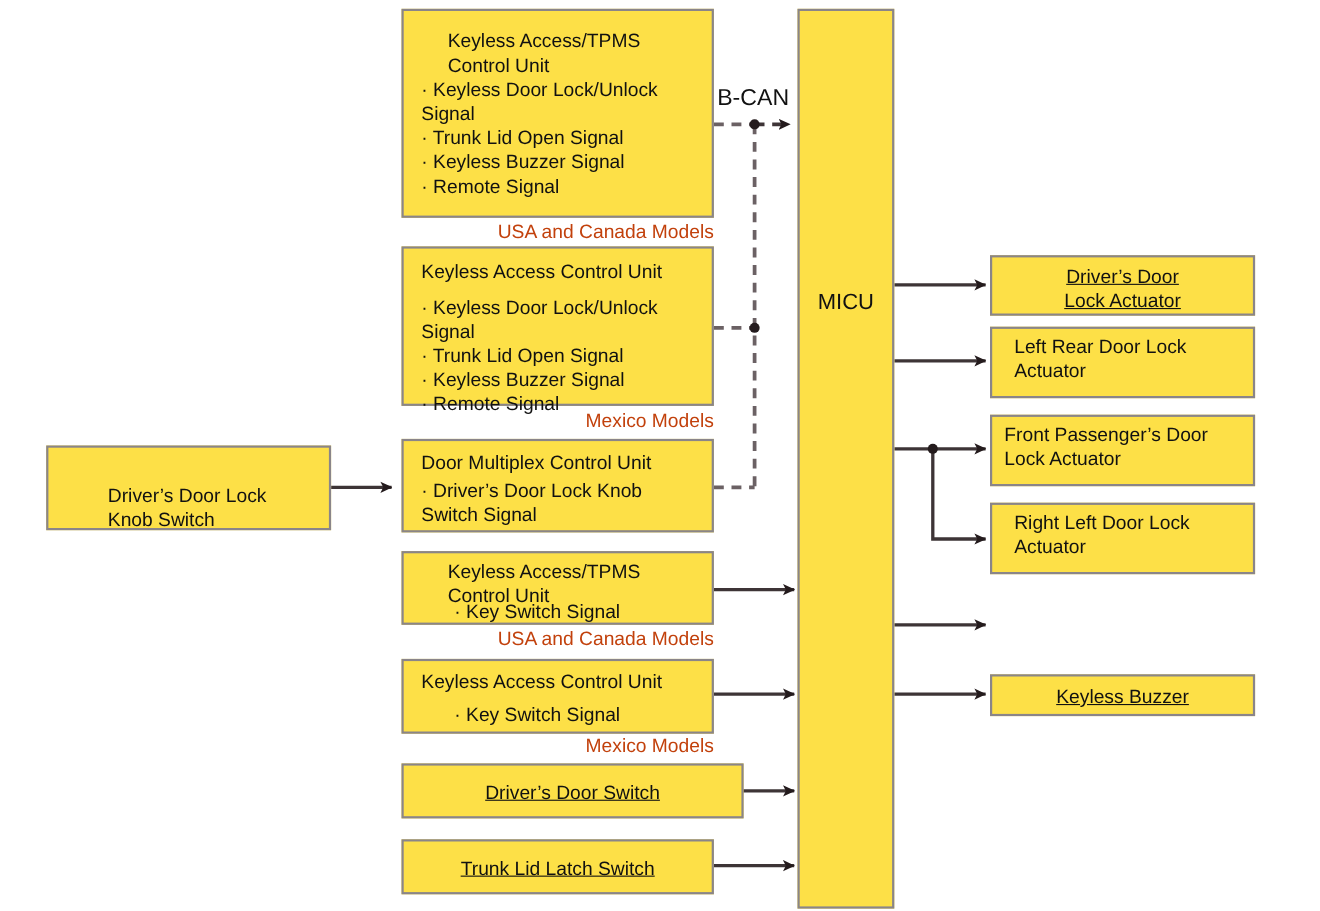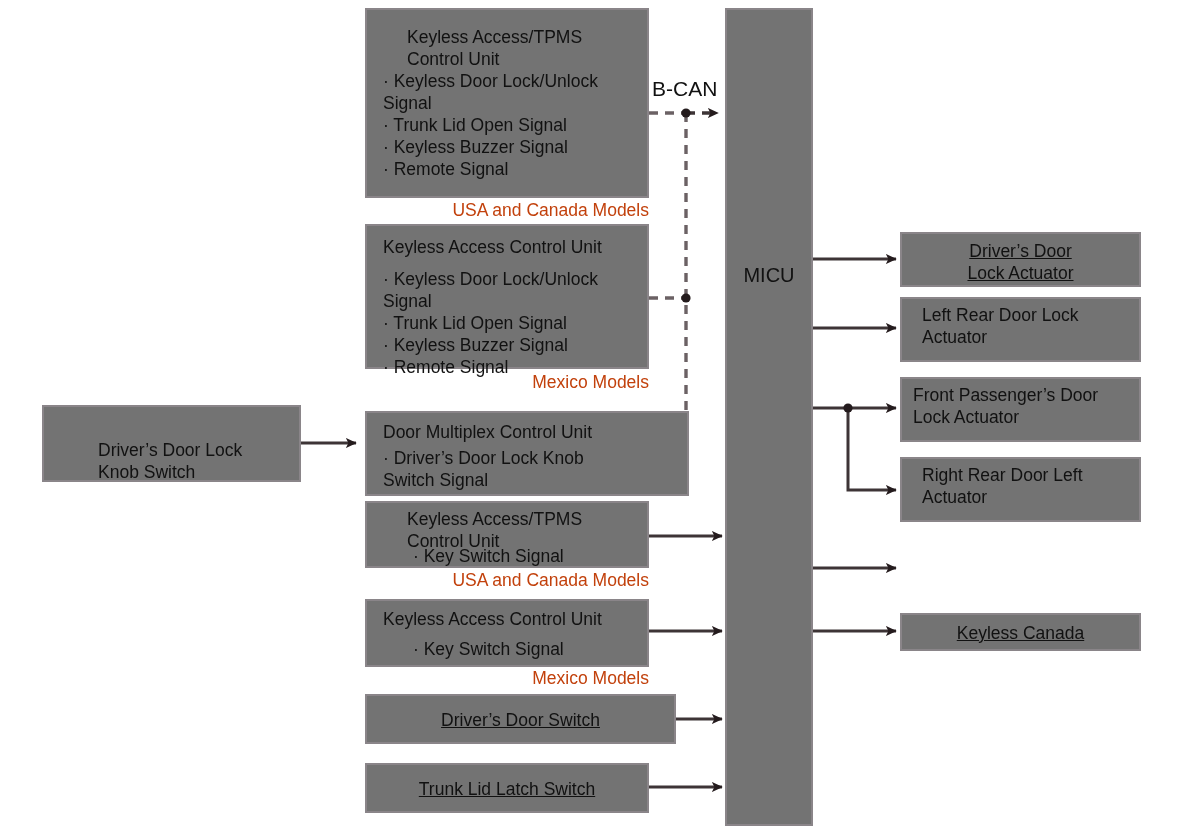--- a/index.html
+++ b/index.html
@@ -1,18 +1,18 @@
 <!DOCTYPE html>
 <html><head>
 <meta charset="utf-8">
 <style>
   html,body{margin:0;padding:0;background:#ffffff;}
   body{width:1200px;height:828px;font-family:"Liberation Sans",sans-serif;color:#1a1a1a;}
   #stage{position:relative;width:1200px;height:828px;overflow:hidden;background:#fff;}
-  .box{position:absolute;box-sizing:border-box;border:2px solid #8a8589;background:#737373;}
+  .box{position:absolute;box-sizing:border-box;border:2px solid #8a8589;background:#fde047;}
   .box .txt{position:absolute;left:0;right:0;font-size:17.5px;line-height:22px;color:#111;white-space:pre-wrap;}
   .cap{position:absolute;font-size:17.5px;line-height:20px;color:#c2410c;text-align:right;}
   .micu-label{position:absolute;font-size:20px;color:#111;}
   .bcan-label{position:absolute;font-size:21px;color:#111;}
   svg.wires{position:absolute;left:0;top:0;width:1200px;height:828px;pointer-events:none;}
   .ctr{text-align:center;text-decoration:underline;}
   .lft{text-align:left;}
 </style>
 </head>
 <body>
@@ -85,21 +85,21 @@
   <div class="box" style="left:365px;top:224px;width:284px;height:145px;">
     <div class="txt lft" style="top:10px;padding-left:16px;">Keyless Access Control Unit</div>
     <div class="txt lft" style="top:42px;padding-left:16px;">· Keyless Door Lock/Unlock
 Signal
 · Trunk Lid Open Signal
 · Keyless Buzzer Signal
 · Remote Signal</div>
   </div>
   <div class="cap" style="left:365px;top:372px;width:284px;">Mexico Models</div>
 
-  <div class="box" style="left:365px;top:399px;width:324px;height:85px;margin-top:12px;">
+  <div class="box" style="left:365px;top:399px;width:284px;height:85px;">
     <div class="txt lft" style="top:8px;padding-left:16px;">Door Multiplex Control Unit</div>
     <div class="txt lft" style="top:34px;padding-left:16px;">· Driver’s Door Lock Knob
 Switch Signal</div>
   </div>
 
   <div class="box" style="left:365px;top:501px;width:284px;height:67px;">
     <div class="txt lft" style="top:5px;padding-left:40px;">Keyless Access/TPMS
 Control Unit</div>
     <div class="txt lft" style="top:42px;padding-left:46px;">· Key Switch Signal</div>
   </div>
@@ -128,22 +128,22 @@
     <div class="txt lft" style="top:5px;padding-left:20px;">Left Rear Door Lock
 Actuator</div>
   </div>
 
   <div class="box" style="left:900px;top:377px;width:241px;height:65px;padding-left:44px;">
     <div class="txt lft" style="top:5px;padding-left:11px;">Front Passenger’s Door
 Lock Actuator</div>
   </div>
 
   <div class="box" style="left:900px;top:457px;width:241px;height:65px;">
-    <div class="txt lft" style="top:5px;padding-left:20px;">Right Rear Door Left
+    <div class="txt lft" style="top:5px;padding-left:20px;">Right Left Door Lock
 Actuator</div>
   </div>
 
 
   <div class="box" style="left:900px;top:613px;width:241px;height:38px;">
-    <div class="txt ctr" style="top:7px;">Keyless Canada</div>
+    <div class="txt ctr" style="top:7px;">Keyless Buzzer</div>
   </div>
 
 </div>
 
 </body></html>

